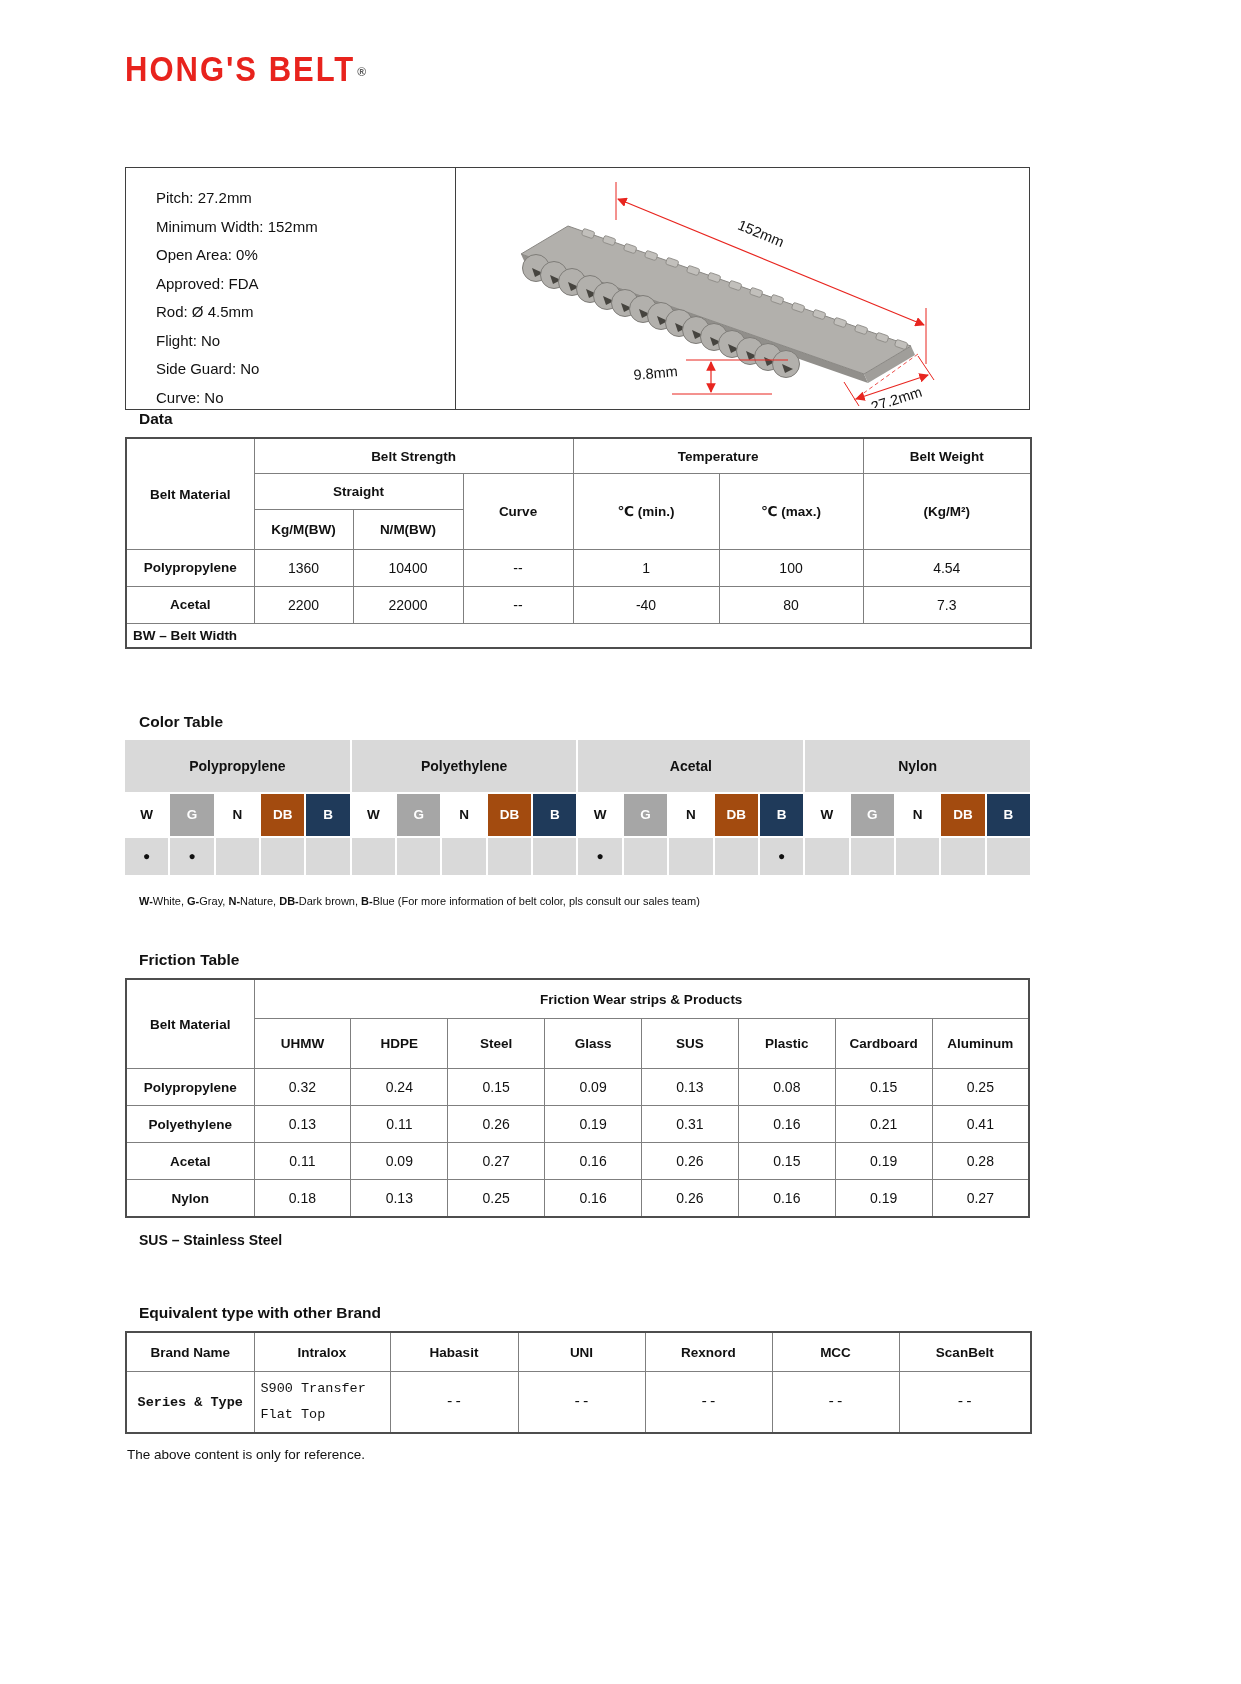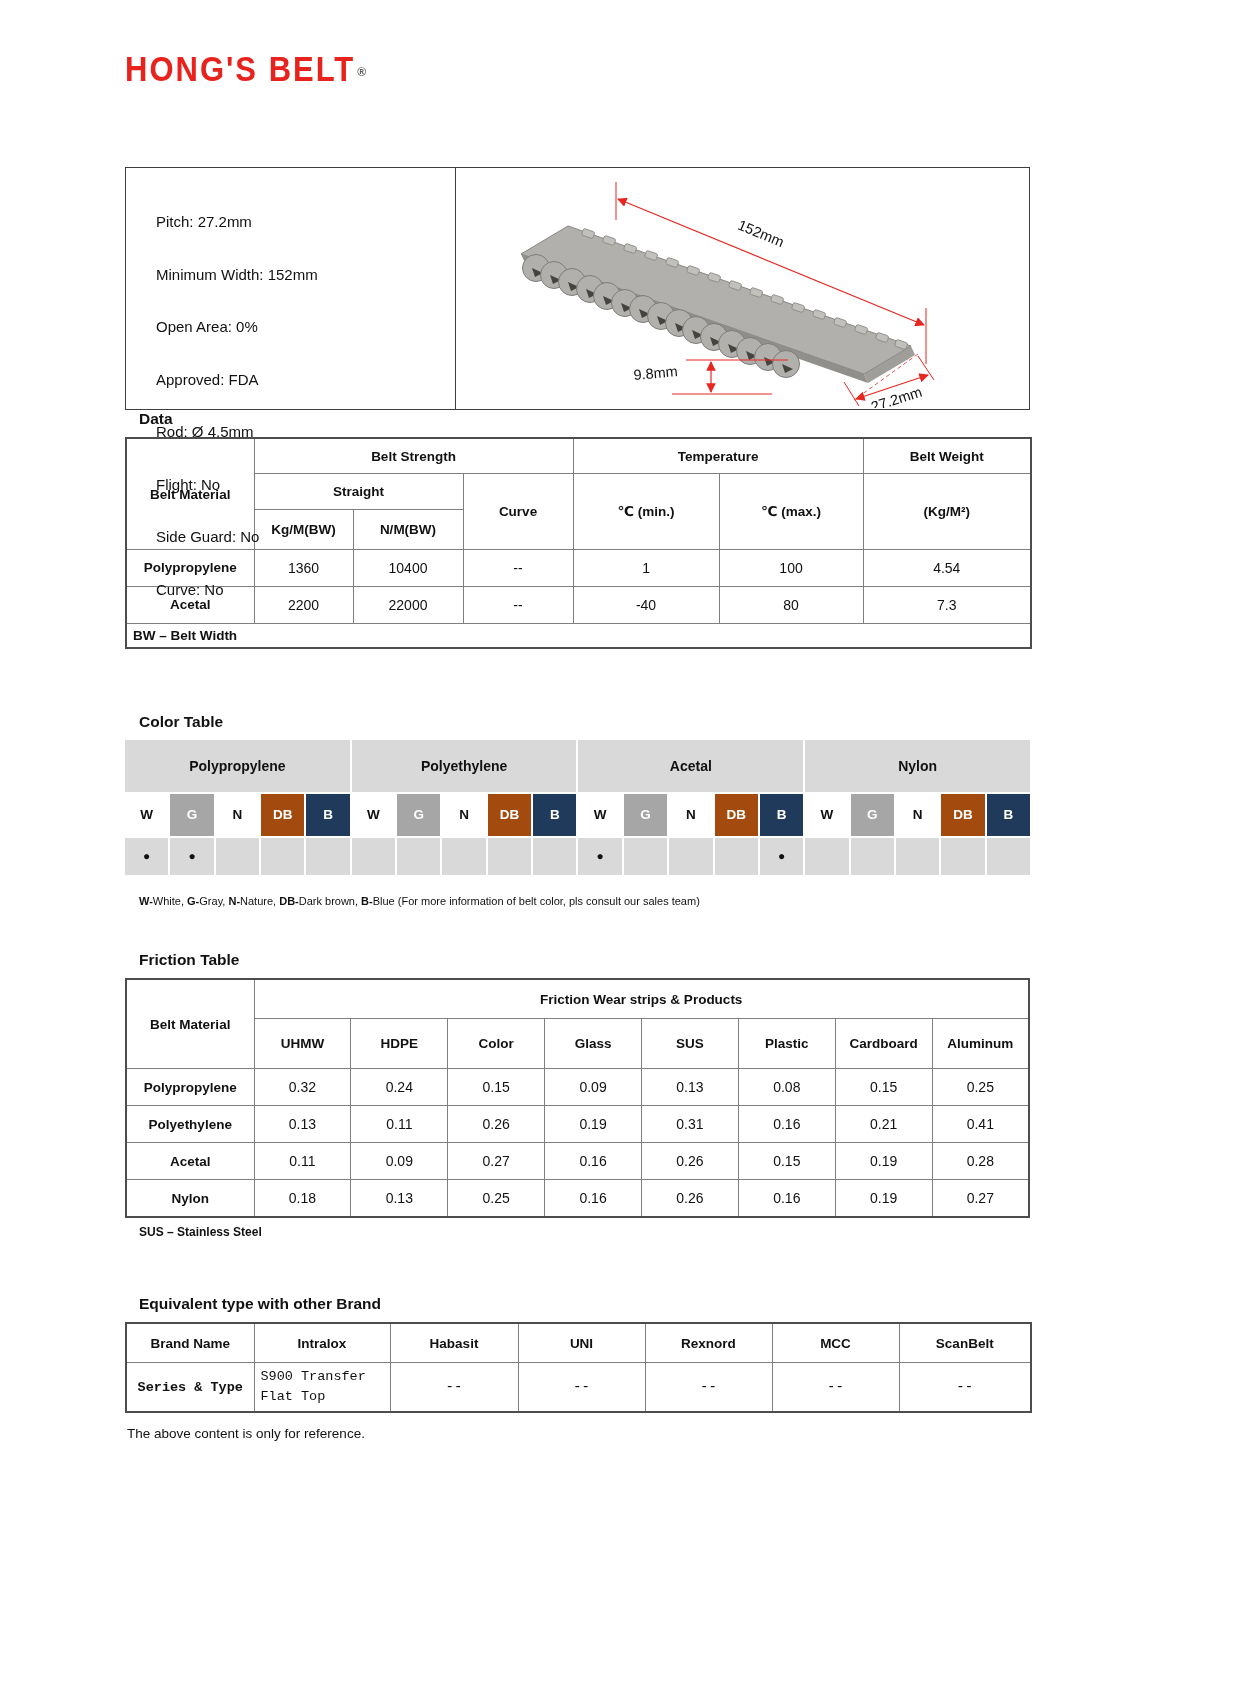--- a/index.html
+++ b/index.html
@@ -15,21 +15,21 @@
   .logo .brand{
     font-size:31px;font-weight:bold;color:#e8231d;letter-spacing:2px;
     display:inline-block;transform:scaleY(1.12);transform-origin:left bottom;
   }
   .logo .reg{font-size:12px;color:#5a5a5a;vertical-align:super;font-weight:bold;margin-left:2px;}
 
   
   .top-box{margin-top:70px;display:flex;border:1.5px solid #3f3f3f;height:243px;box-sizing:border-box;}
   .spec-pane{width:330px;border-right:1.5px solid #3f3f3f;box-sizing:border-box;padding:16px 10px 0 30px;}
   .spec-pane ul{list-style:none;margin:0;padding:0;}
-  .spec-pane li{font-size:15px;line-height:28.5px;margin-top:24px;}
+  .spec-pane li{font-size:15px;line-height:28.5px;}
   .illus-pane{flex:1;position:relative;overflow:hidden;}
   .illus-pane svg{display:block;}
 
   
   .sec-title{font-size:15.5px;font-weight:bold;margin:0 0 0 14px;}
   .h-data{}
   .h-color{margin-top:64px;}
   .h-friction{margin-top:44px;}
   .h-equiv{margin-top:56px;}
 
@@ -56,25 +56,25 @@
   .cg-head{grid-column:span 5;background:#d9d9d9;font-weight:bold;font-size:14px;}
   .cell-letter{font-weight:bold;font-size:13.5px;}
   .cw{background:#ffffff;color:#111;}
   .cg{background:#a6a6a6;color:#ffffff;}
   .cn{background:#ffffff;color:#111;}
   .cdb{background:#a34b0f;color:#ffffff;}
   .cb{background:#1f3a5a;color:#ffffff;}
   .cell-dot{background:#d9d9d9;font-size:12px;color:#111;}
 
   .legend{margin:20px 0 0 14px;font-size:11px;}
-  .note-line{margin:7px 0 0 14px;font-size:12px;font-weight:bold;}
+  .note-line{margin:14px 0 0 14px;font-size:14px;font-weight:bold;}
   .footer-note{margin:13px 0 0 2px;font-size:13.5px;}
 
   
-  td.series-name{text-align:left;padding-left:8px;font-size:13.5px;line-height:20px;}
+  td.series-name{text-align:left;padding-left:8px;font-size:13.5px;line-height:26px;}
   tr.r-equiv2{height:48px;font-family:Liberation Mono, monospace;}
 </style>
 </head>
 <body>
 
 <div class="content">
 
   <div class="logo">
     <span class="brand">HONG'S BELT</span><span class="reg">®</span>
   </div>
@@ -284,21 +284,21 @@
         <col>
     </colgroup>
     <tbody>
         <tr style="height:40px">
       <td class="hd" rowspan="2">Belt Material</td>
       <td class="hd" colspan="8">Friction Wear strips &amp; Products</td>
     </tr>
     <tr style="height:50px">
       <td class="hd">UHMW</td>
       <td class="hd">HDPE</td>
-      <td class="hd">Color</td>
+      <td class="hd">Steel</td>
       <td class="hd">Glass</td>
       <td class="hd">SUS</td>
       <td class="hd">Plastic</td>
       <td class="hd">Cardboard</td>
       <td class="hd">Aluminum</td>
     </tr>
     <tr class="r-data">
       <td class="hd">Polypropylene</td>
       <td>0.32</td>
       <td>0.24</td>

